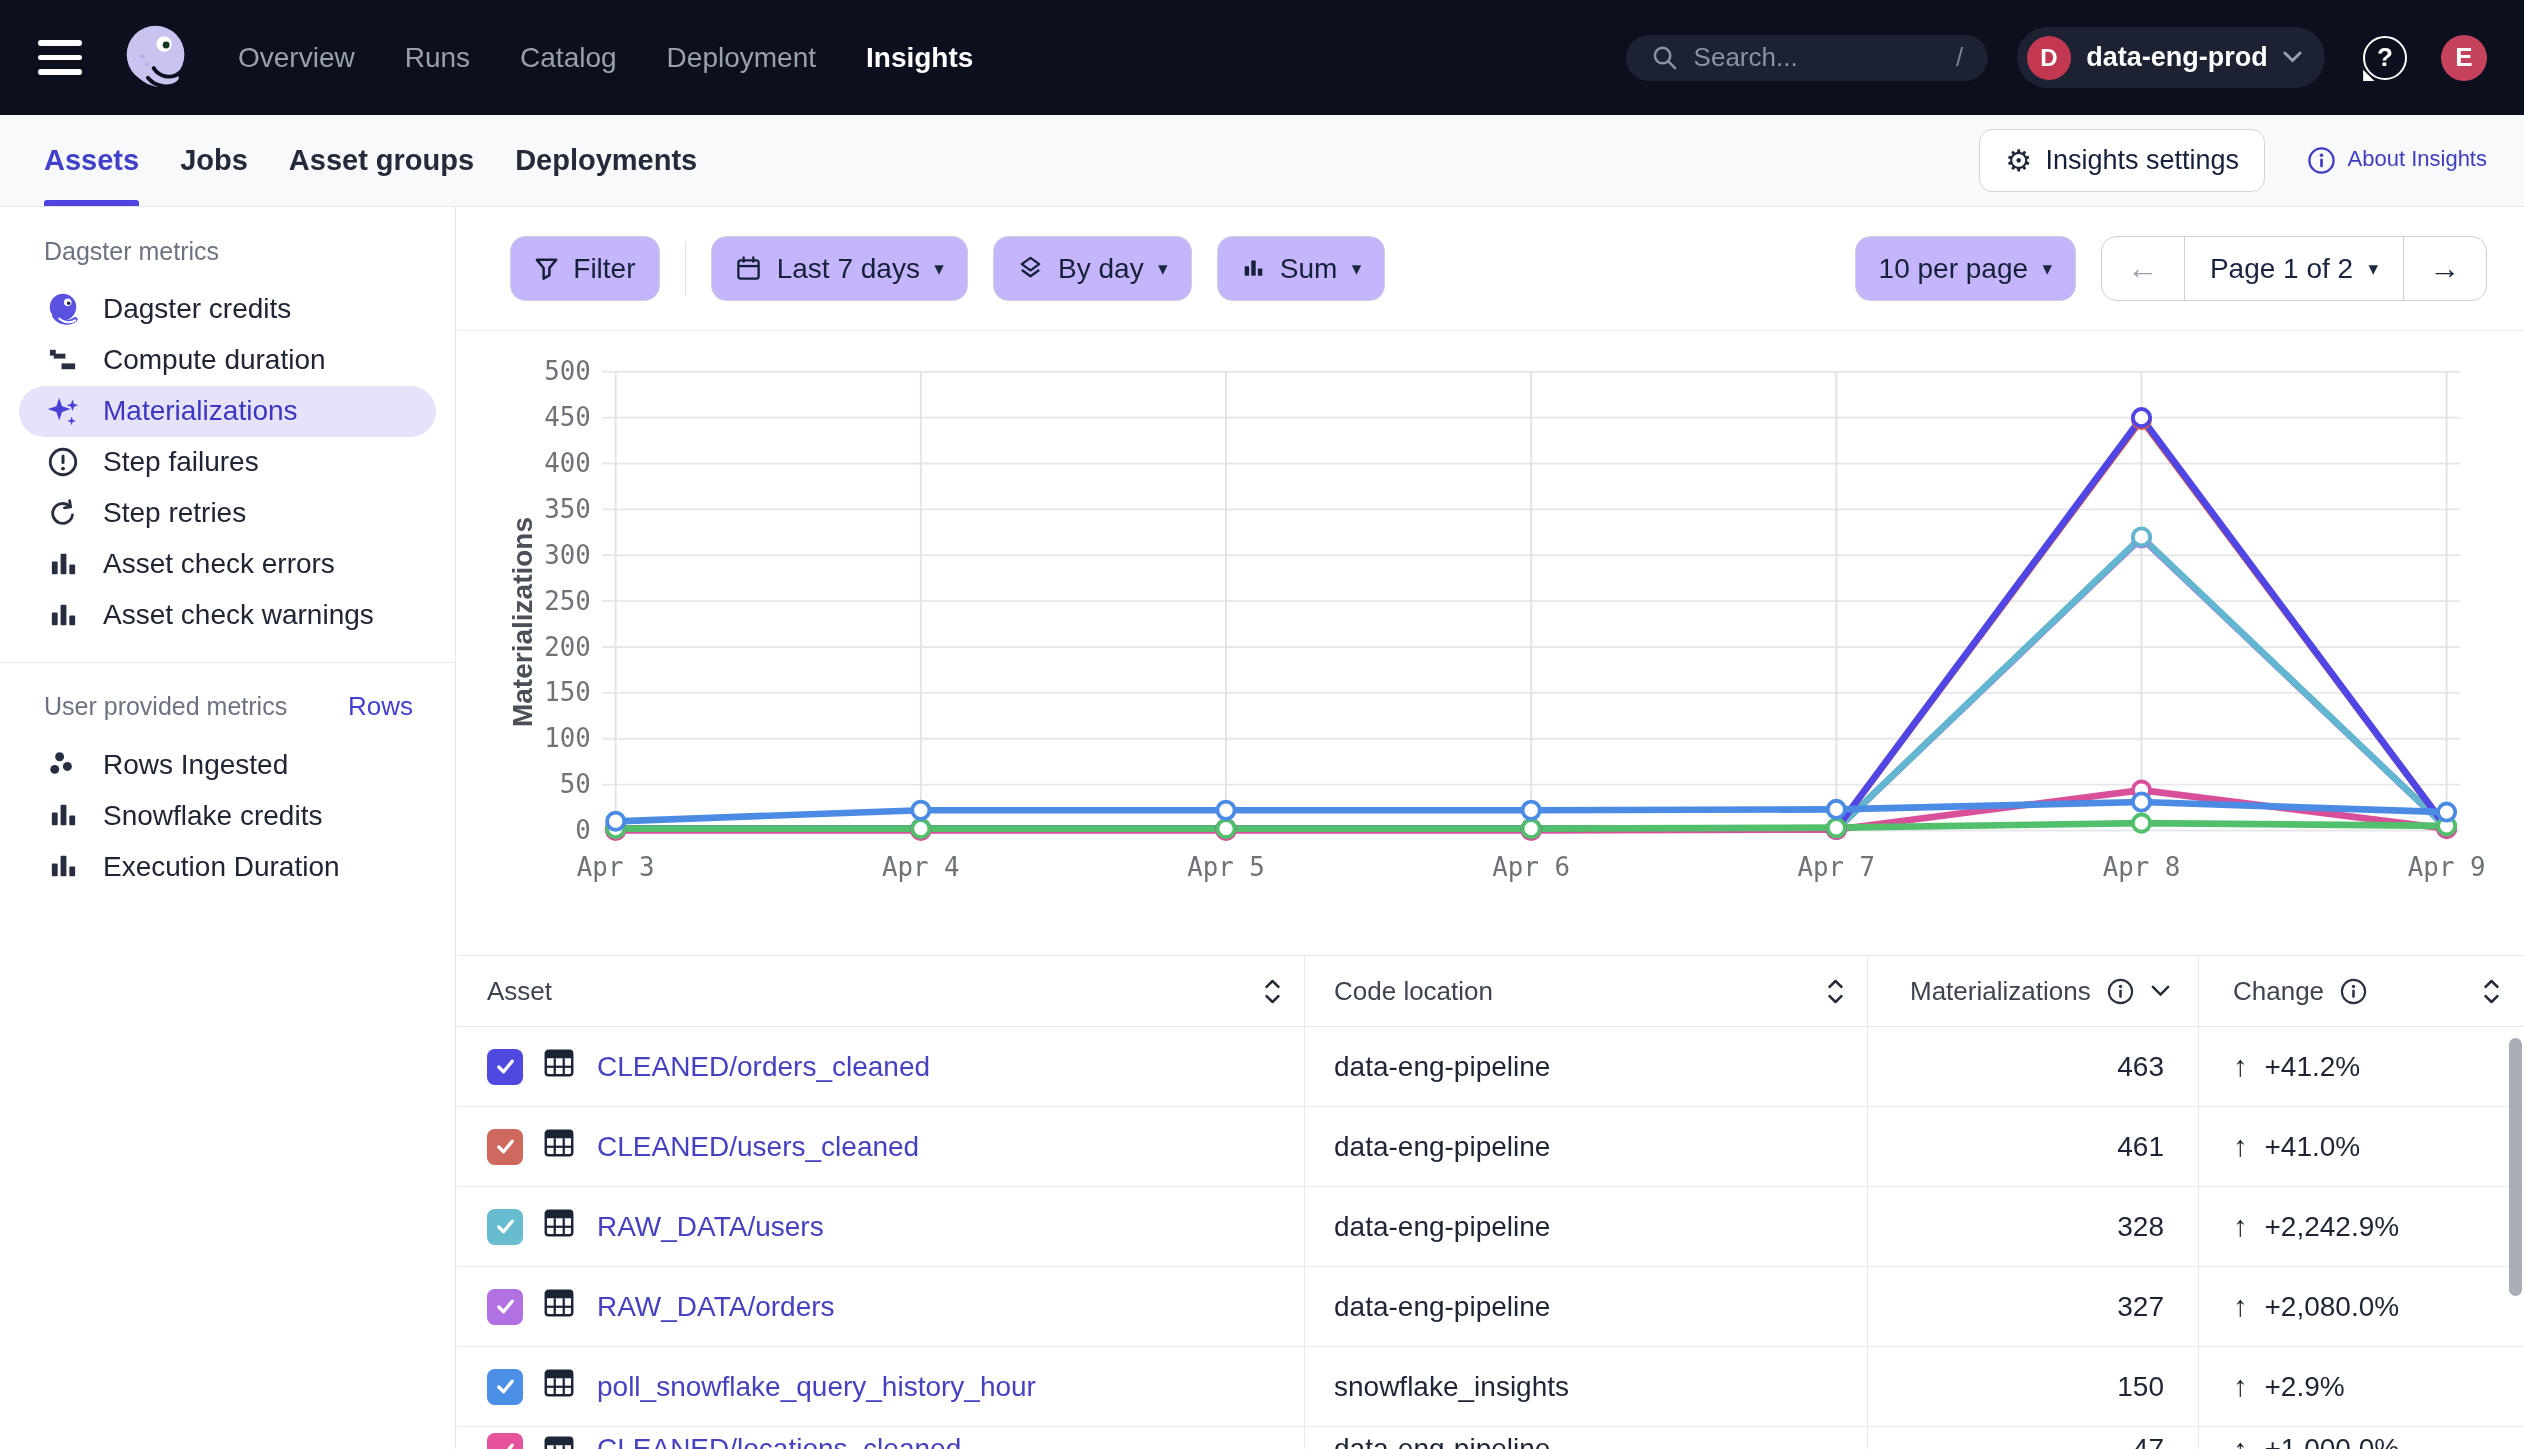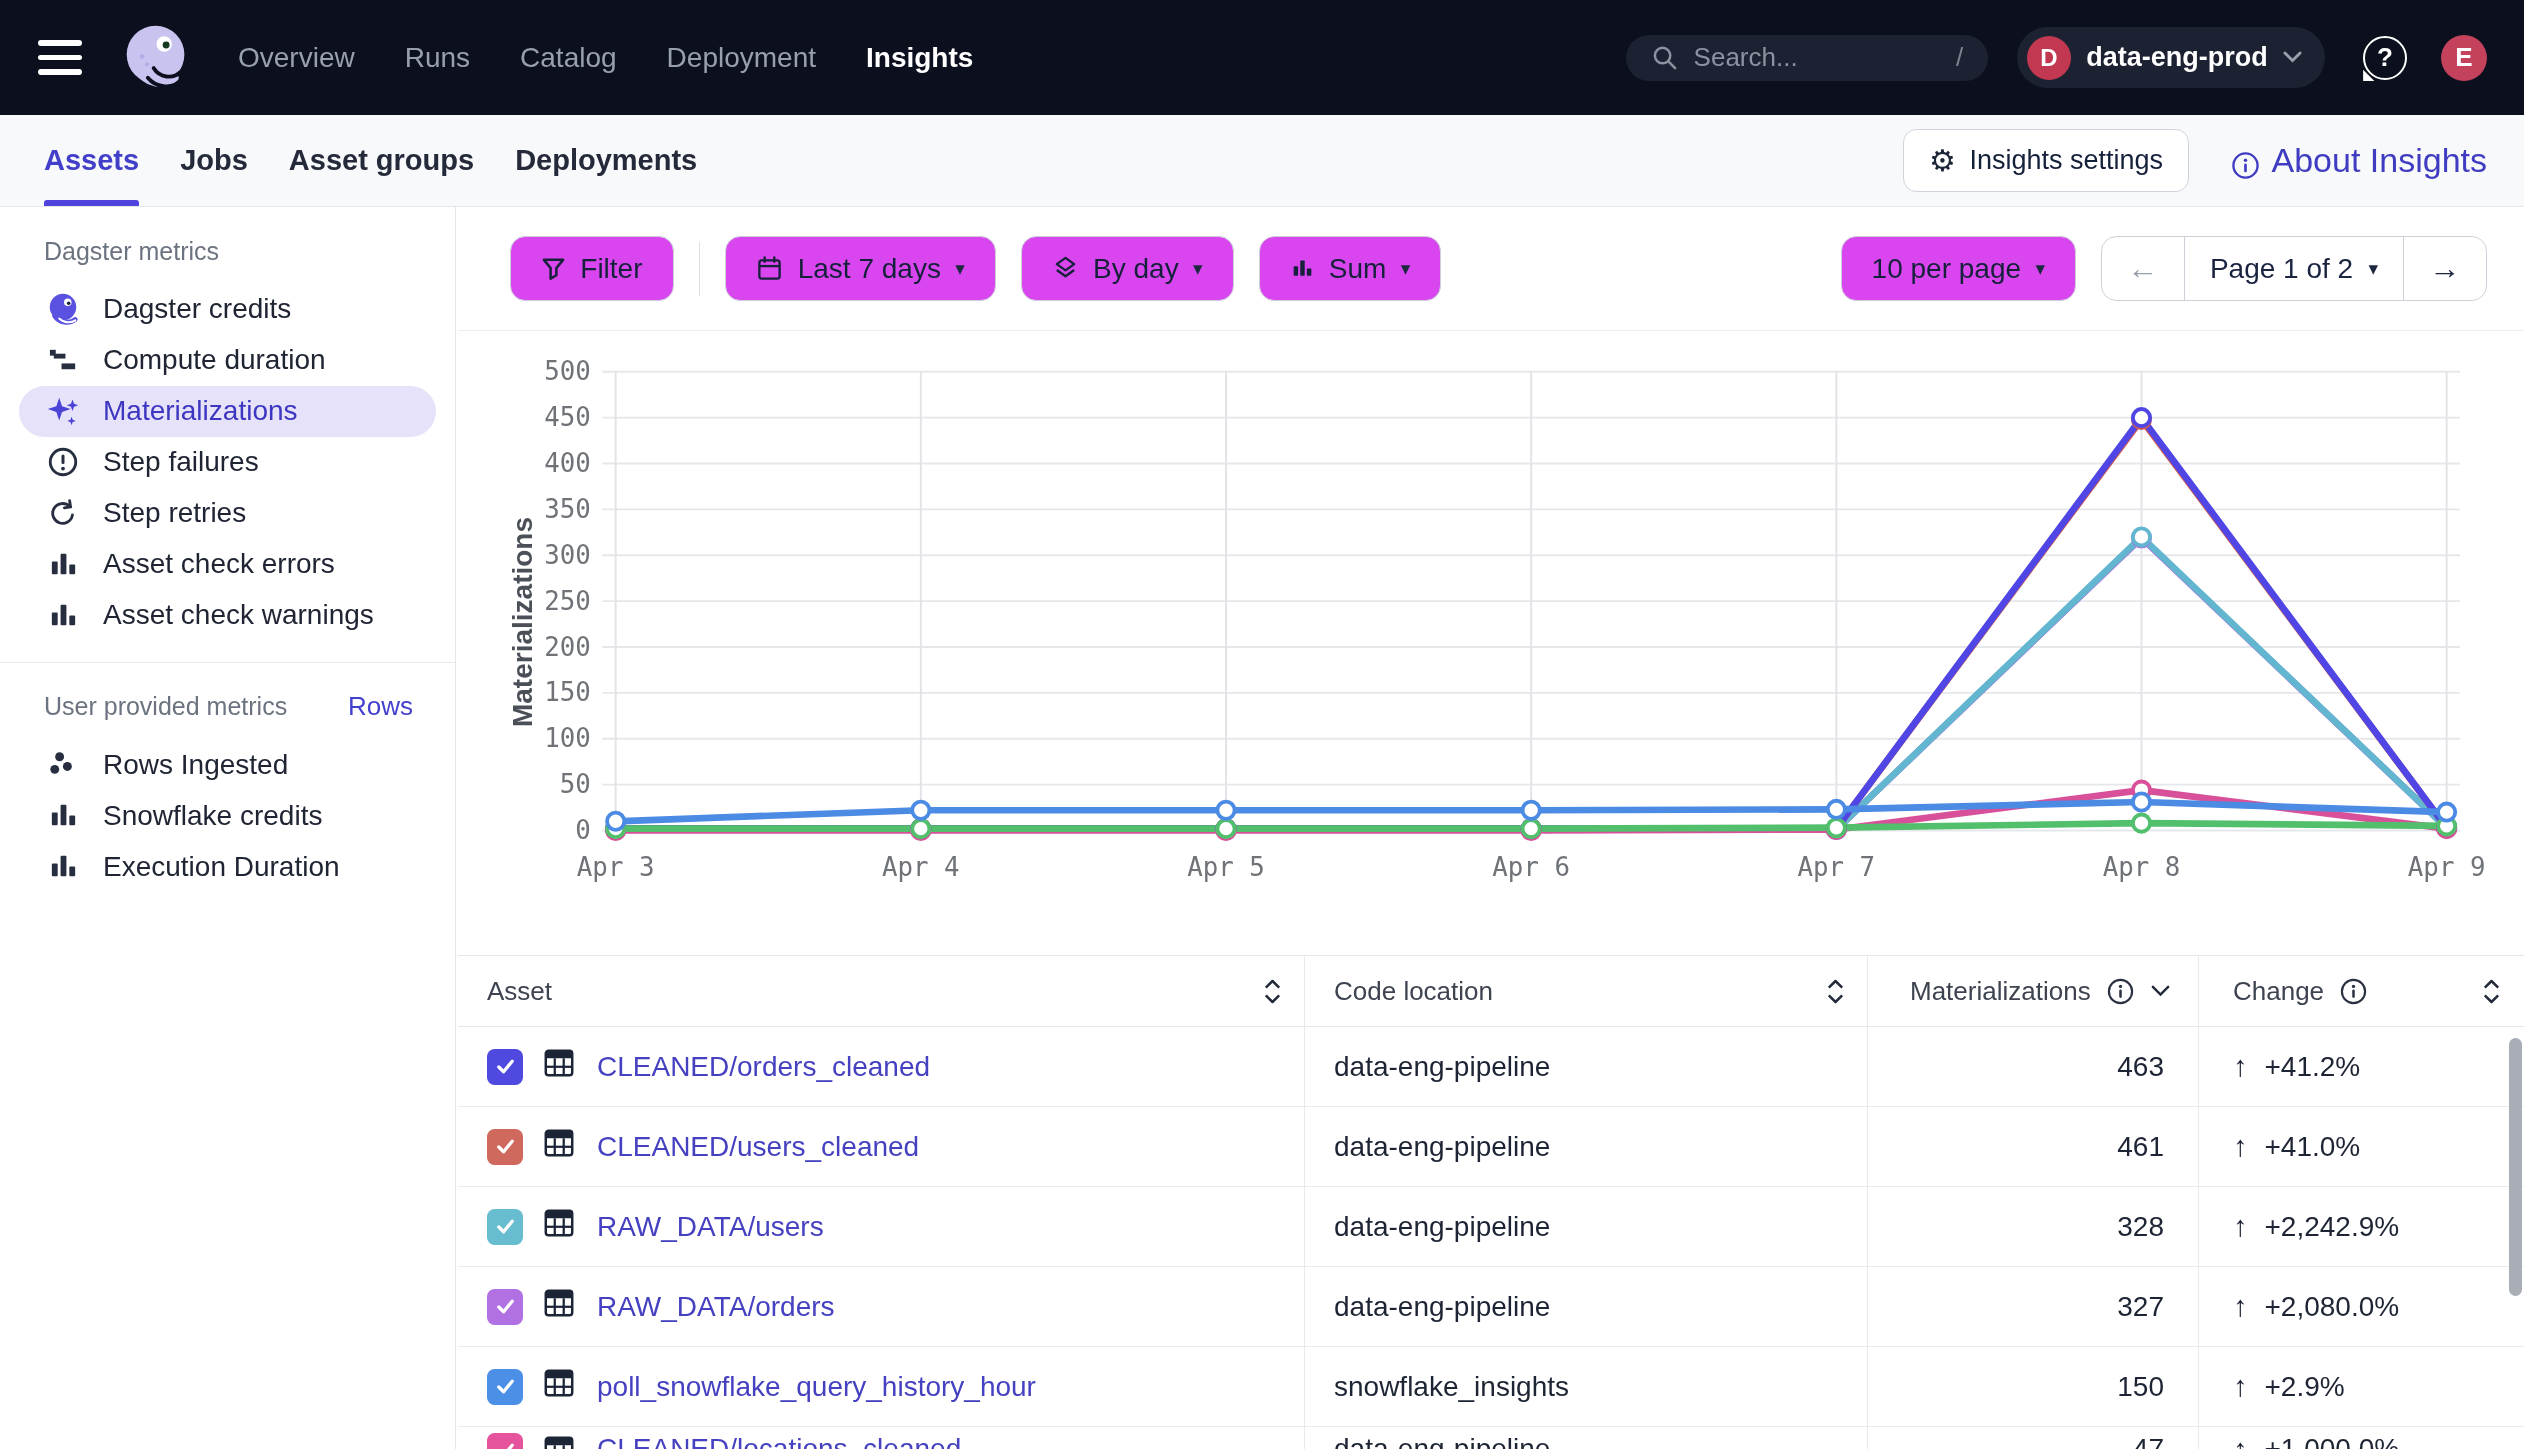--- a/index.html
+++ b/index.html
@@ -41,41 +41,41 @@
   .subtabs { display:flex; gap:41px; height:100%; align-items:center;justify-content:center; }
   .subtab { font-size:29px; font-weight:700; color:#252a3a; cursor:pointer; height:100%;
             display:flex; align-items:center; position:relative; }
   .subtab.active { color:#423fc9; }
   .subtab.active::after { content:""; position:absolute; left:0; right:0; bottom:0; height:5.7px;
             background:#4f43dd; border-radius:2.9px 2.9px 0 0; }
   .subnav-right { margin-left:auto; display:flex; align-items:center; gap:42px; }
   .settings-btn { display:flex; align-items:center; gap:13.4px; height:63px; padding:0 25px; background:#fff;
             border:1.9px solid #cfd3da; border-radius:13.4px; font-size:27px; color:#15203a; cursor:pointer; }
   .gear-glyph { font-size:30px; color:#1c2536; line-height:1; }
-  .about-link { display:flex; align-items:flex-end; gap:11.5px; font-size:34px; color:#3f3cc2; cursor:pointer; }
+  .about-link { display:flex; align-items:flex-start; gap:11.5px; font-size:22px; color:#3f3cc2; cursor:pointer; }
 
   
   .sidebar { position:absolute; left:0; top:207px; width:456px; height:1243px; background:#fff;
              border-right:1.9px solid #e5e7eb; padding-top:23px; }
   .side-title { font-size:25px; color:#6c7380; padding:0 44px; height:42px; display:flex; align-items:center; }
   .side-title-row { display:flex; align-items:center; justify-content:space-between; padding-right:42px;gap:16px; }
   .edit-link { color:#4440cf; font-size:26px; cursor:pointer; }
   .side-list { margin-top:11.5px; }
   .side-item { height:51px; margin:0 19px; padding:0 0 0 25px; display:flex; align-items:center; gap:21px;
                font-size:28px; color:#202534; border-radius:26px; cursor:pointer; }
   .side-item .ic { width:38px; height:38px; flex:0 0 38px; display:flex; align-items:center; justify-content:center; }
   .side-item.selected { background:#e5e2f9; color:#3c36c0; font-weight:500; }
   .side-divider { border-top:1.9px solid #e8eaee; margin:21px 0 23px 0; }
 
   
   .main { position:absolute; left:458px; top:207px; width:2067px; height:1243px; background:#fff; }
   .toolbar { position:absolute; left:0; top:0; width:100%; height:124px; border-bottom:1.9px solid #edeef2;
              display:flex; align-items:center; padding:0 38px 0 52px; }
-  .btn { display:inline-flex; align-items:center; gap:14.3px; height:65px; padding:0 30px; border:1.9px solid #ccd1d9;
-         border-radius:15.3px; font-size:28px; color:#15203a; background:#d946ef; cursor:pointer; white-space:nowrap; }
+  .btn { display:inline-flex; align-items:center; gap:14.3px; height:65px; padding:0 23px; border:1.9px solid #ccd1d9;
+         border-radius:15.3px; font-size:28px; color:#15203a; background:#c4b5fd; cursor:pointer; white-space:nowrap; }
   .caret { font-size:19px; color:#1c2840; }
   .tb-divider { width:1.9px; height:54px; background:#dcdfe5; margin:0 25px; }
   .tb-left { display:flex; align-items:center; }
   .tb-left .btn + .btn { margin-left:25px; }
   .tb-right { margin-left:auto; display:flex; align-items:center; gap:25px; }
   .pager { display:flex; align-items:stretch; height:65px; border:1.9px solid #ccd1d9; border-radius:15.3px;
            overflow:hidden; background:#fff; }
   .pager-cell { display:flex; align-items:center; justify-content:center; font-size:28px; color:#1a2440;
                 padding:0 25px; cursor:pointer; }
   .pager-cell.arrow { width:82px; padding:0; font-size:31px; }

